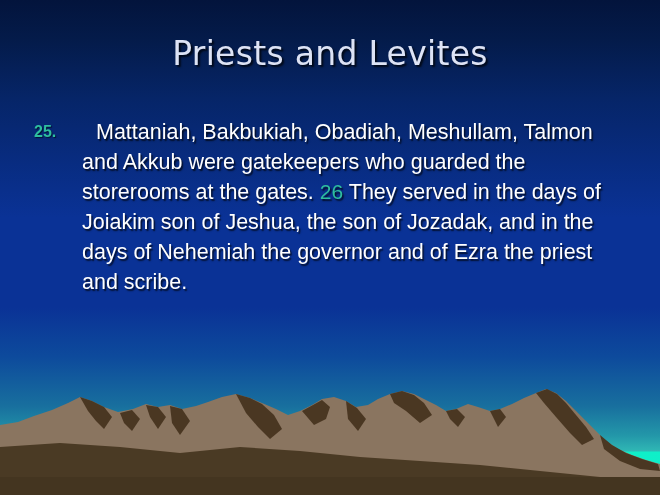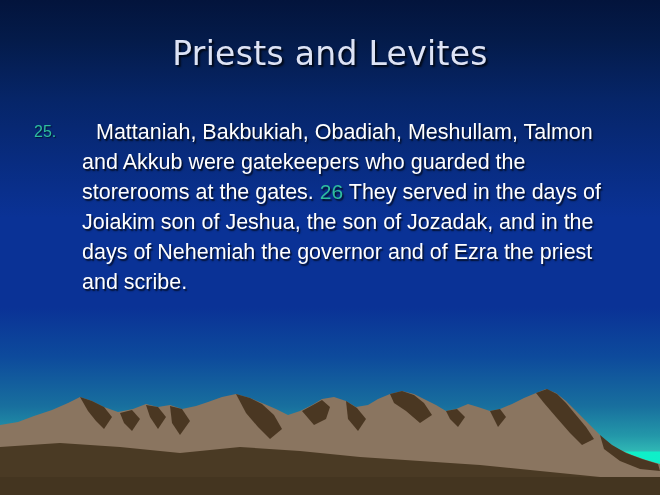--- a/index.html
+++ b/index.html
@@ -67,20 +67,21 @@
     display: flex;
     align-items: flex-start;
   }
   .verse-num {
     flex: 0 0 auto;
     width: 48px;
     font-size: 16px;
     line-height: 30px;
     color: #2ebe9e;
     text-shadow: 1px 1px 1px rgba(0,0,0,0.55);
+    font-weight: bold;
   }
   .verse-text {
     flex: 1 1 auto;
     font-size: 21.5px;
     line-height: 30px;
     color: #ffffff;
     text-shadow: 1.5px 1.5px 1.5px rgba(0,0,0,0.72);
     text-indent: 14px;
   }
   .inline-verse-num {

